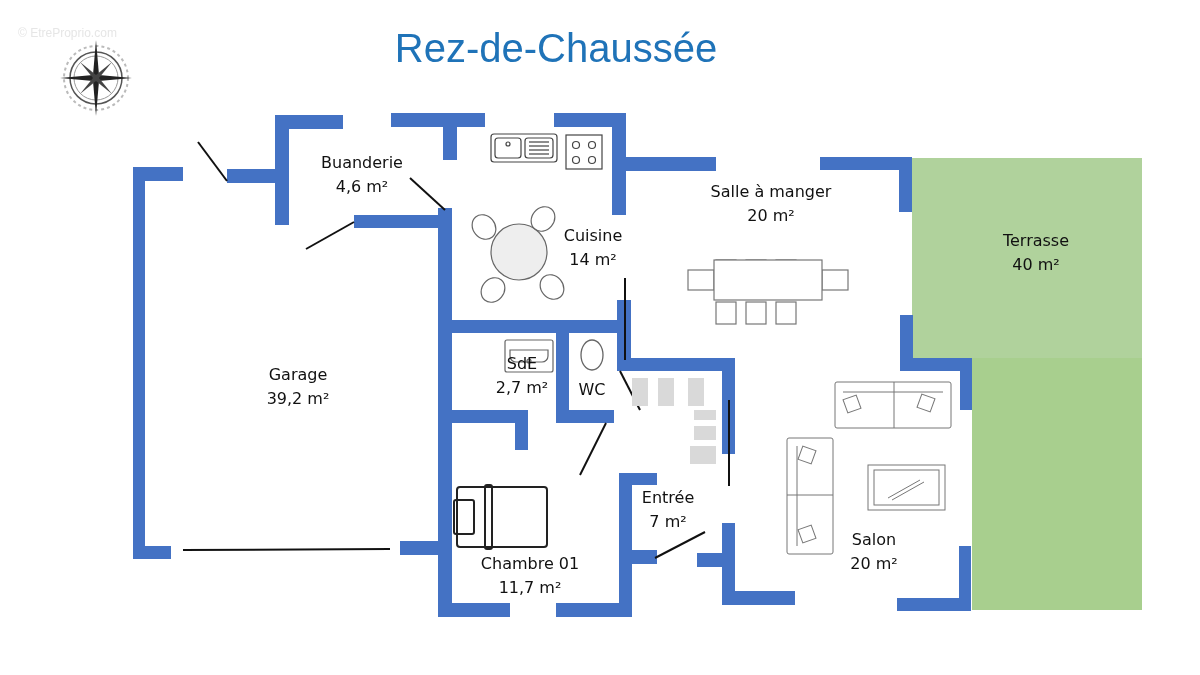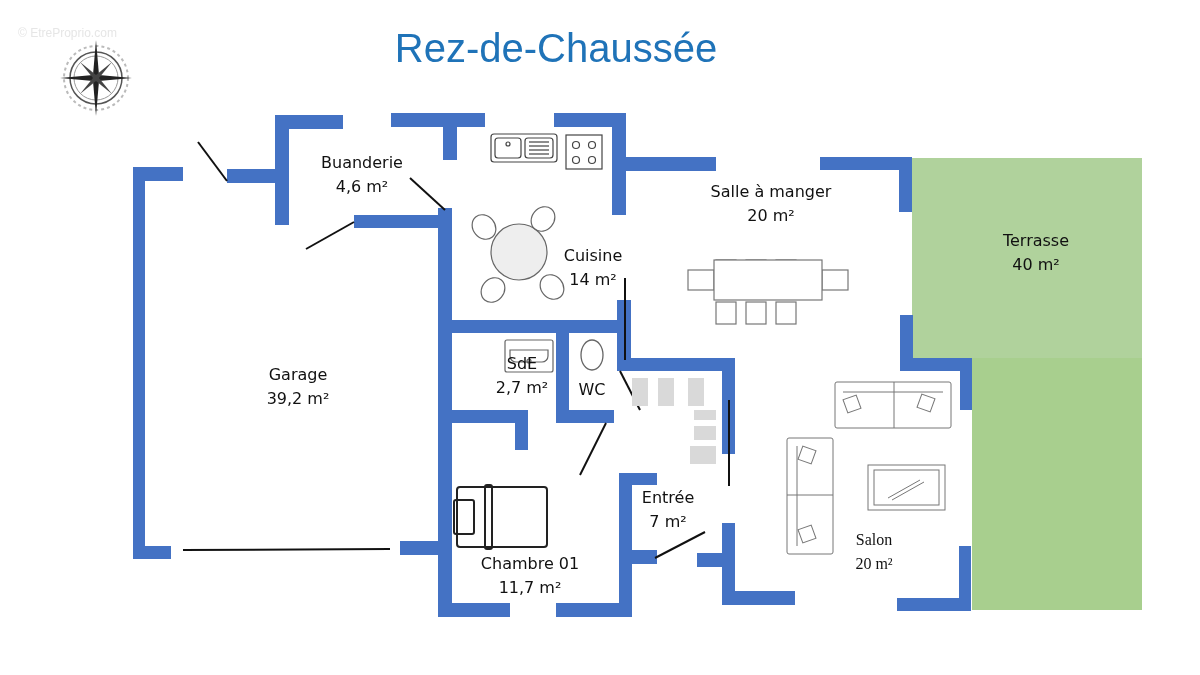--- a/index.html
+++ b/index.html
@@ -180,21 +180,21 @@
     <rect x="874" y="470" width="65" height="35"></rect>
     <line x1="888" y1="498" x2="920" y2="480"></line>
     <line x1="892" y1="500" x2="924" y2="482"></line>
   </g>
 </svg>
 
 <div class="label" style="left:362px;top:151px;">
   <span>Buanderie</span>
   <span>4,6 m²</span>
 </div>
-<div class="label" style="left:593px;top:244px;">
+<div class="label" style="left:593px;top:224px;">
   <span>Cuisine</span>
   <span>14 m²</span>
 </div>
 <div class="label" style="left:771px;top:180px;">
   <span>Salle à manger</span>
   <span>20 m²</span>
 </div>
 <div class="label" style="left:1036px;top:229px;">
   <span>Terrasse</span>
   <span>40 m²</span>
@@ -211,16 +211,16 @@
   <span>WC</span>
 </div>
 <div class="label" style="left:668px;top:486px;">
   <span>Entrée</span>
   <span>7 m²</span>
 </div>
 <div class="label" style="left:530px;top:552px;">
   <span>Chambre 01</span>
   <span>11,7 m²</span>
 </div>
-<div class="label" style="left:874px;top:528px;font-family:Liberation Serif, serif;">
+<div class="label" style="left:874px;top:528px;">
   <span>Salon</span>
   <span>20 m²</span>
 </div>
 
 </body></html>

